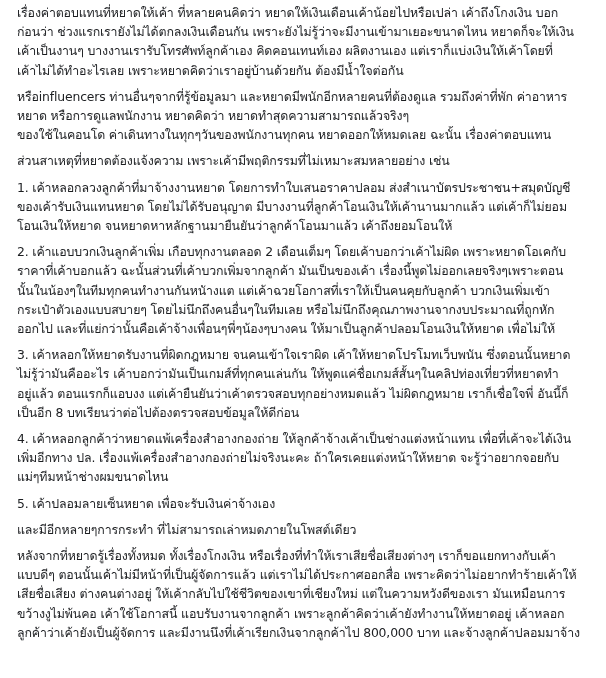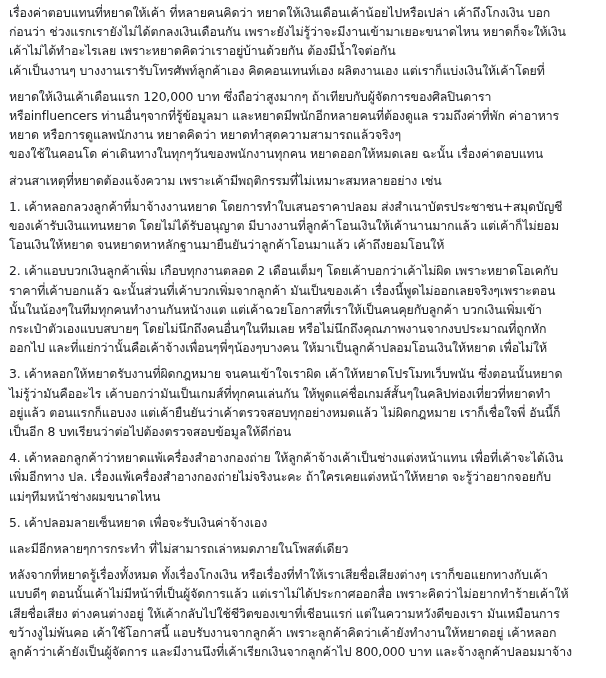--- a/index.html
+++ b/index.html
@@ -14,39 +14,38 @@
     }
     .post {
       padding: 3px 0 0 9px;
       font-family: "DejaVu Sans", "Liberation Sans", sans-serif;
       font-size: 12.4px;
       line-height: 19.2px;
       color: #1c1e21;
       letter-spacing: -0.15px;
     }
     .para {
-      margin: 0 0 7px 0;
+      margin: 0 0 7px 8px;
       white-space: nowrap;
     }
     .line {
       display: block;
     }
   </style>
 </head>
 <body>
 
 <div class="post">
   <p class="para">
     <span class="line">เรื่องค่าตอบแทนที่หยาดให้เค้า ที่หลายคนคิดว่า หยาดให้เงินเดือนเค้าน้อยไปหรือเปล่า เค้าถึงโกงเงิน  บอก</span>
     <span class="line">ก่อนว่า ช่วงแรกเรายังไม่ได้ตกลงเงินเดือนกัน เพราะยังไม่รู้ว่าจะมีงานเข้ามาเยอะขนาดไหน หยาดก็จะให้เงิน</span>
+    <span class="line">เค้าเป็นงานๆ บางงานเรารับโทรศัพท์ลูกค้าเอง คิดคอนเทนท์เอง ผลิตงานเอง แต่เราก็แบ่งเงินให้เค้าโดยที่</span>
     <span class="line">เค้าไม่ได้ทำอะไรเลย เพราะหยาดคิดว่าเราอยู่บ้านด้วยกัน ต้องมีน้ำใจต่อกัน</span>
-    <span class="line">เค้าเป็นงานๆ บางงานเรารับโทรศัพท์ลูกค้าเอง คิดคอนเทนท์เอง ผลิตงานเอง แต่เราก็แบ่งเงินให้เค้าโดยที่</span>
   </p>
   <p class="para">
-    <span class="line">หยาดให้เงินเค้าเดือนแรก 120,000 บาท ซึ่งถือว่าสูงมากๆ ถ้าเทียบกับผู้จัดการของศิลปินดารา</span>
     <span class="line">หรือinfluencers ท่านอื่นๆจากที่รู้ข้อมูลมา และหยาดมีพนักอีกหลายคนที่ต้องดูแล รวมถึงค่าที่พัก  ค่าอาหาร</span>
     <span class="line">หยาด หรือการดูแลพนักงาน หยาดคิดว่า หยาดทำสุดความสามารถแล้วจริงๆ</span>
     <span class="line">ของใช้ในคอนโด ค่าเดินทางในทุกๆวันของพนักงานทุกคน หยาดออกให้หมดเลย ฉะนั้น เรื่องค่าตอบแทน</span>
   </p>
   <p class="para">
     <span class="line">ส่วนสาเหตุที่หยาดต้องแจ้งความ เพราะเค้ามีพฤติกรรมที่ไม่เหมาะสมหลายอย่าง เช่น</span>
   </p>
   <p class="para">
     <span class="line">1. เค้าหลอกลวงลูกค้าที่มาจ้างงานหยาด โดยการทำใบเสนอราคาปลอม ส่งสำเนาบัตรประชาชน+สมุดบัญชี</span>
     <span class="line">ของเค้ารับเงินแทนหยาด โดยไม่ได้รับอนุญาต มีบางงานที่ลูกค้าโอนเงินให้เค้านานมากแล้ว แต่เค้าก็ไม่ยอม</span>
@@ -72,18 +71,18 @@
   </p>
   <p class="para">
     <span class="line">5. เค้าปลอมลายเซ็นหยาด เพื่อจะรับเงินค่าจ้างเอง</span>
   </p>
   <p class="para">
     <span class="line">และมีอีกหลายๆการกระทำ ที่ไม่สามารถเล่าหมดภายในโพสต์เดียว</span>
   </p>
   <p class="para">
     <span class="line">หลังจากที่หยาดรู้เรื่องทั้งหมด ทั้งเรื่องโกงเงิน หรือเรื่องที่ทำให้เราเสียชื่อเสียงต่างๆ เราก็ขอแยกทางกับเค้า</span>
     <span class="line">แบบดีๆ ตอนนั้นเค้าไม่มีหน้าที่เป็นผู้จัดการแล้ว แต่เราไม่ได้ประกาศออกสื่อ เพราะคิดว่าไม่อยากทำร้ายเค้าให้</span>
-    <span class="line">เสียชื่อเสียง ต่างคนต่างอยู่ ให้เค้ากลับไปใช้ชีวิตของเขาที่เชีอนแรก่ แต่ในความหวังดีของเรา มันเหมือนการ</span>
+    <span class="line">เสียชื่อเสียง ต่างคนต่างอยู่ ให้เค้ากลับไปใช้ชีวิตของเขาที่เชียงใหม่ แต่ในความหวังดีของเรา มันเหมือนการ</span>
     <span class="line">ขว้างงูไม่พ้นคอ เค้าใช้โอกาสนี้ แอบรับงานจากลูกค้า เพราะลูกค้าคิดว่าเค้ายังทำงานให้หยาดอยู่ เค้าหลอก</span>
     <span class="line">ลูกค้าว่าเค้ายังเป็นผู้จัดการ และมีงานนึงที่เค้าเรียกเงินจากลูกค้าไป 800,000 บาท และจ้างลูกค้าปลอมมาจ้าง</span>
 
   </p>
 </div>
 
 </body></html>

